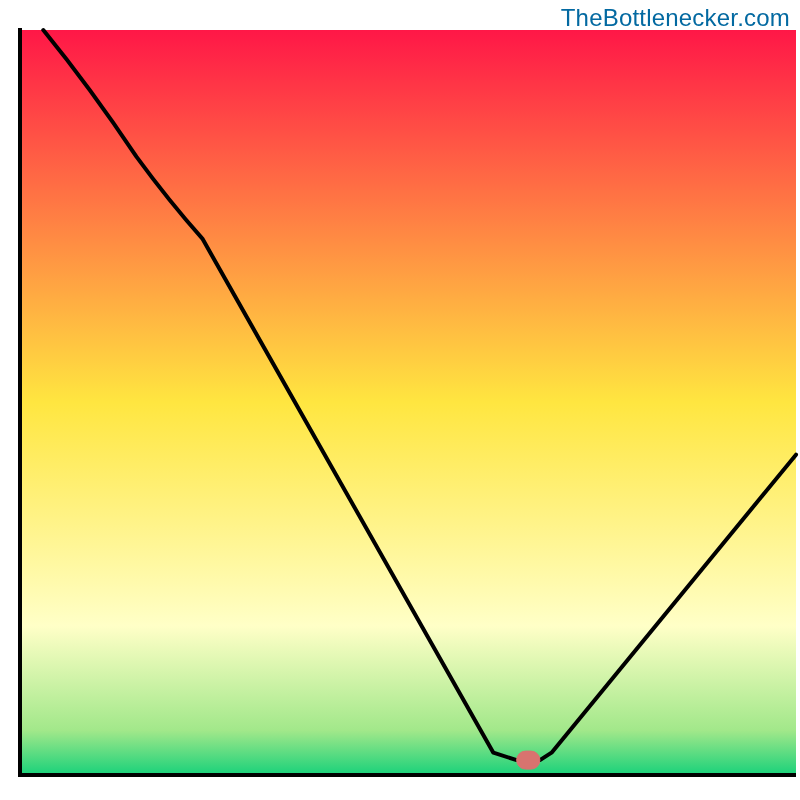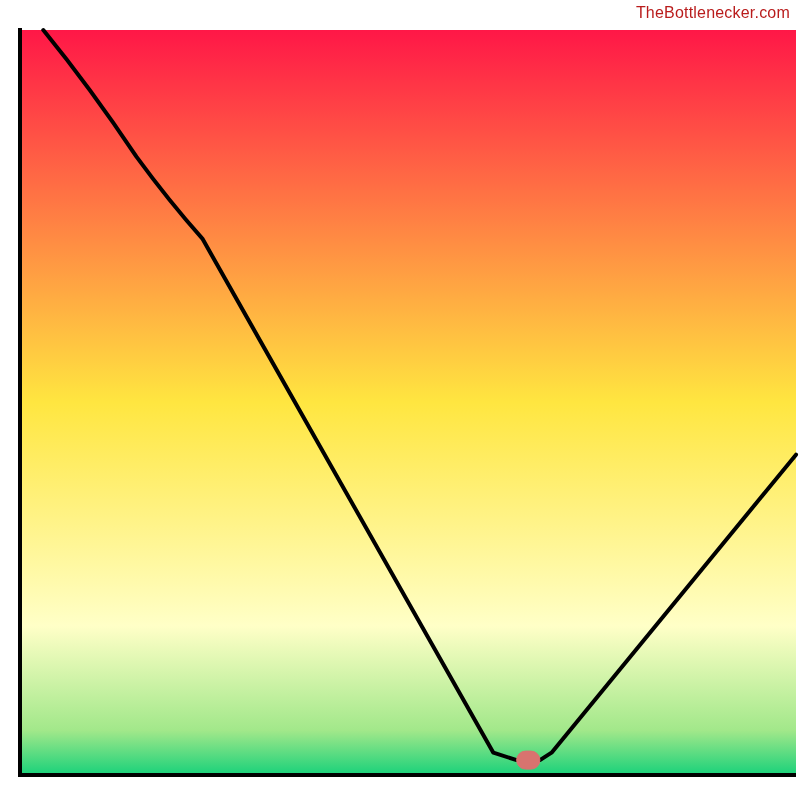--- a/index.html
+++ b/index.html
@@ -13,22 +13,22 @@
   }
   .wrap {
     position: relative;
     width: 800px;
     height: 800px;
   }
   .watermark {
     position: absolute;
     top: 4px;
     right: 10px;
-    font-size: 16px;
-    color: #b91c1c;
+    font-size: 24px;
+    color: #0369a1;
     font-weight: 400;
     letter-spacing: 0.2px;
   }
   svg.chart {
     position: absolute;
     left: 0;
     top: 0;
   }
 </style>
 </head>

